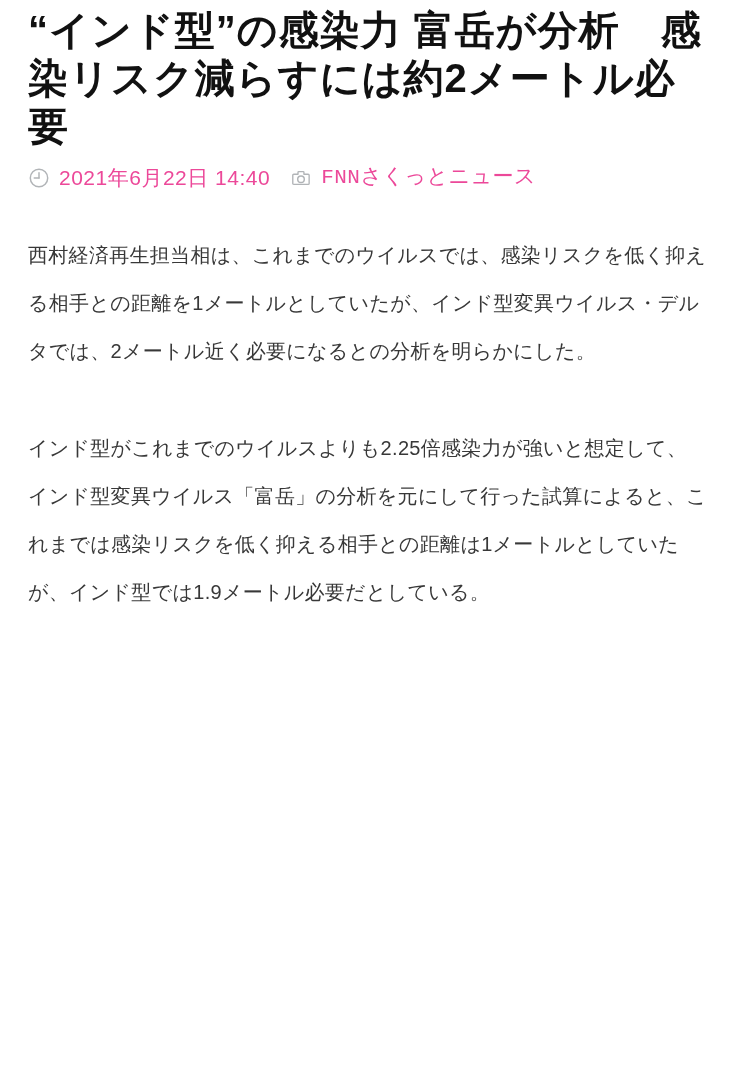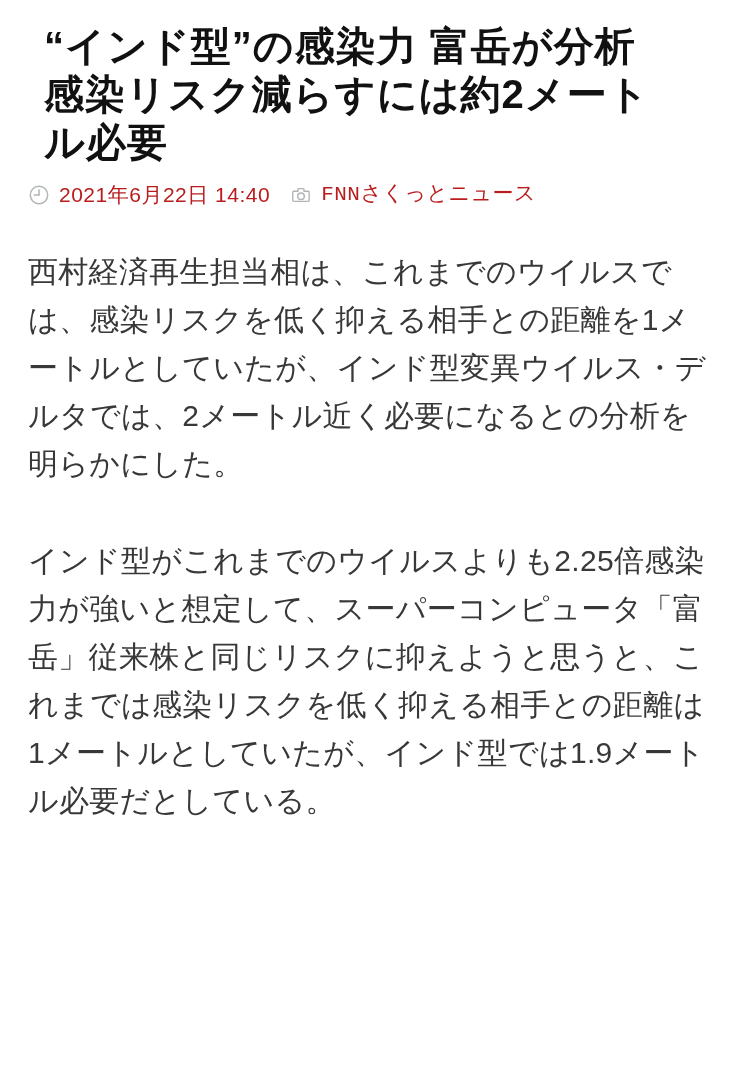--- a/index.html
+++ b/index.html
@@ -10,32 +10,32 @@
   body {
     width: 737px;
     height: 1065px;
     overflow: hidden;
     font-family: "Liberation Sans", "DejaVu Sans", sans-serif;
   }
   .article {
     padding: 6px 30px 0 28px;
   }
   .headline {
-    margin: 16px;
+    margin: 0;
     font-size: 40px;
     line-height: 48px;
     font-weight: 700;
     color: #111111;
     letter-spacing: 1px;
   }
   .meta {
     display: flex;
     align-items: center;
     margin-top: 15px;
-    color: #b91c1c;
+    color: #ec4899;
     font-size: 21px;
     line-height: 26px;
     letter-spacing: 0.5px;
   }
   .meta .icon {
     display: inline-flex;
     width: 22px;
     height: 22px;
     flex: 0 0 auto;
   }
@@ -48,21 +48,21 @@
   }
   .meta .camera-wrap {
     margin-left: 20px;
   }
   .meta .source {
     margin-left: 9px;
     font-family: Liberation Mono, monospace;
   }
   .body-text p {
     margin: 49px 0 0 0;
-    font-size: 30px;
+    font-size: 20px;
     line-height: 48px;
     color: #383838;
     letter-spacing: 0.3px;
     text-align: left;
   }
   .body-text p:first-of-type {
     margin-top: 40px;
   }
 </style>
 </head>
@@ -85,16 +85,16 @@
       <svg viewBox="0 0 24 24" fill="none" stroke="#b1b4b7" stroke-width="1.6" stroke-linejoin="round" stroke-linecap="round">
         <path d="M3.5 7.5 h5 l0 -2.3 a0.8 0.8 0 0 1 0.8 -0.8 h5.4 a0.8 0.8 0 0 1 0.8 0.8 l0 2.3 h5 a1.2 1.2 0 0 1 1.2 1.2 v9.6 a1.2 1.2 0 0 1 -1.2 1.2 h-17 a1.2 1.2 0 0 1 -1.2 -1.2 v-9.6 a1.2 1.2 0 0 1 1.2 -1.2 z" transform="translate(0,0.6) scale(0.92) translate(1,0.5)"></path>
         <circle cx="12" cy="13.4" r="3.6"></circle>
       </svg>
     </span>
     <span class="source">FNNさくっとニュース</span>
   </div>
 
   <div class="body-text">
     <p>西村経済再生担当相は、これまでのウイルスでは、感染リスクを低く抑える相手との距離を1メートルとしていたが、インド型変異ウイルス・デルタでは、2メートル近く必要になるとの分析を明らかにした。</p>
-    <p>インド型がこれまでのウイルスよりも2.25倍感染力が強いと想定して、スーパーコンピュータ「富岳」従来株と同じリスクに抑えようと思うと、これまでは感染リスクを低く抑える相手との距離は1メートルとしていたが、インド型では1.9メートル必要だとしている。</p>
+    <p>インド型がこれまでのウイルスよりも2.25倍感染力が強いと想定して、インド型変異ウイルス「富岳」の分析を元にして行った試算によると、これまでは感染リスクを低く抑える相手との距離は1メートルとしていたが、インド型では1.9メートル必要だとしている。</p>
   </div>
 
 </div>
 
 </body></html>

